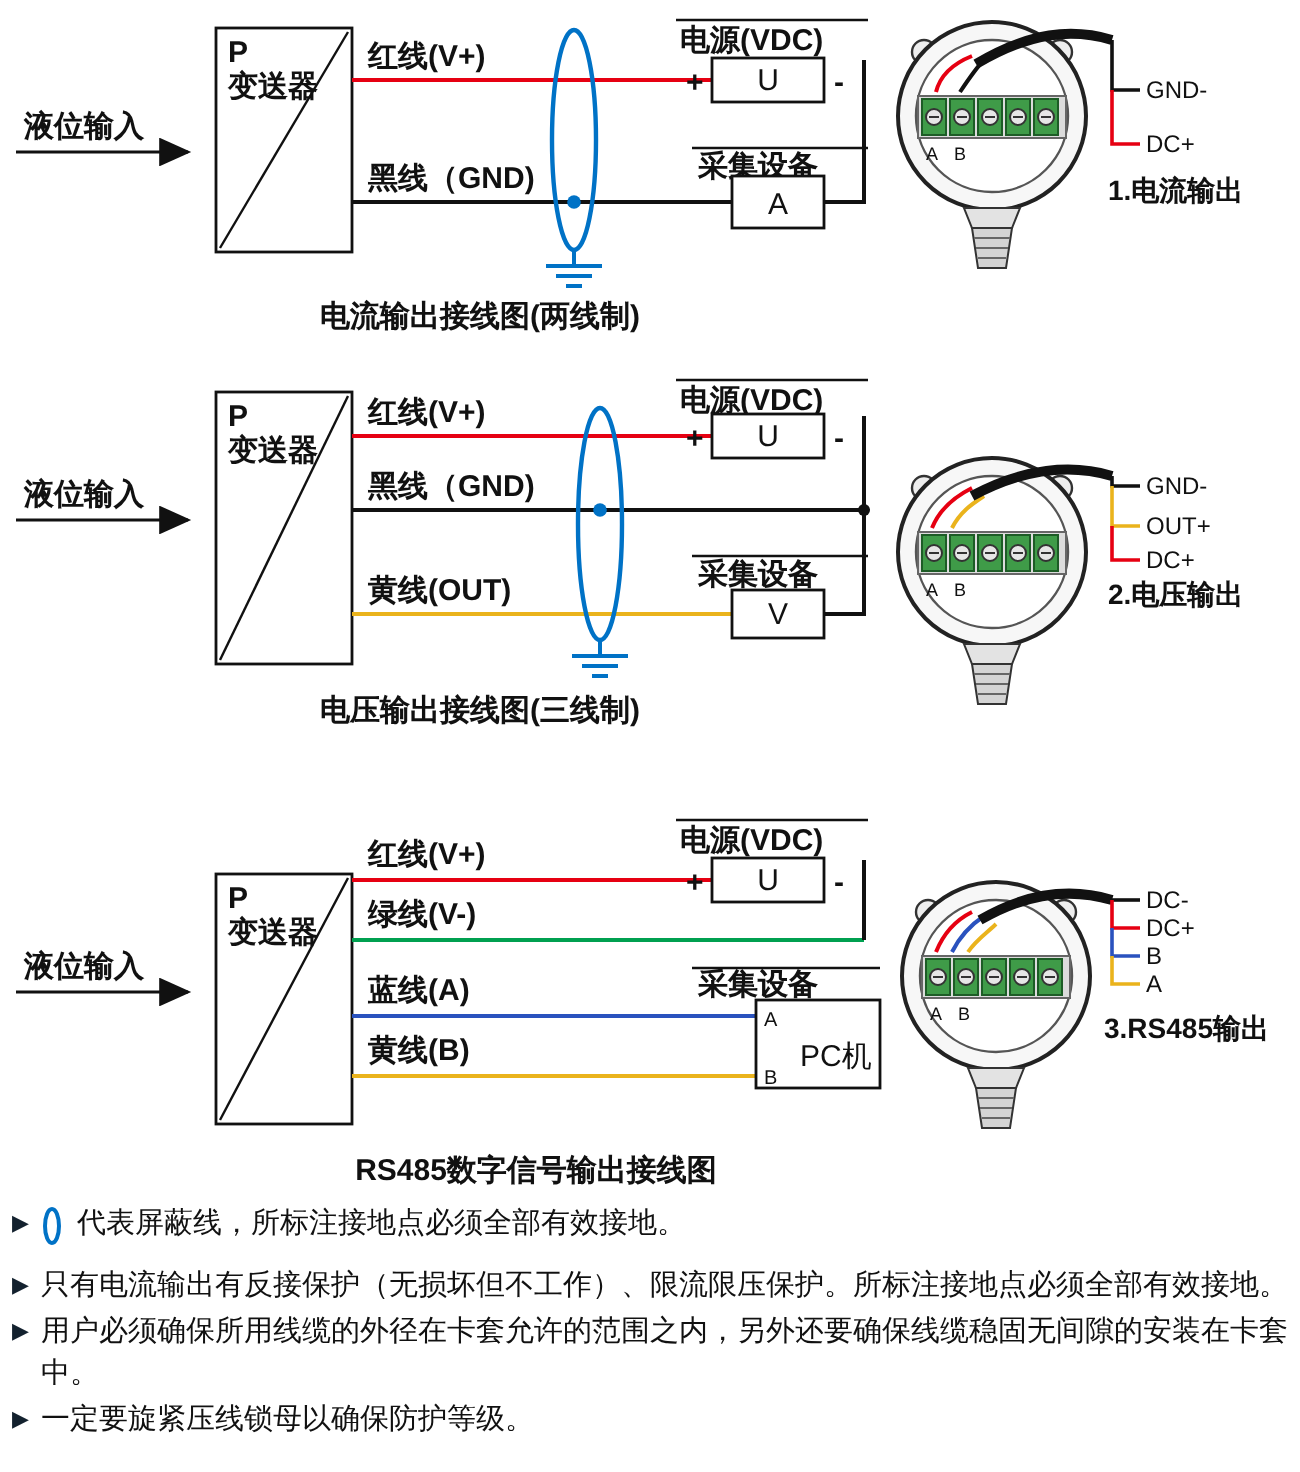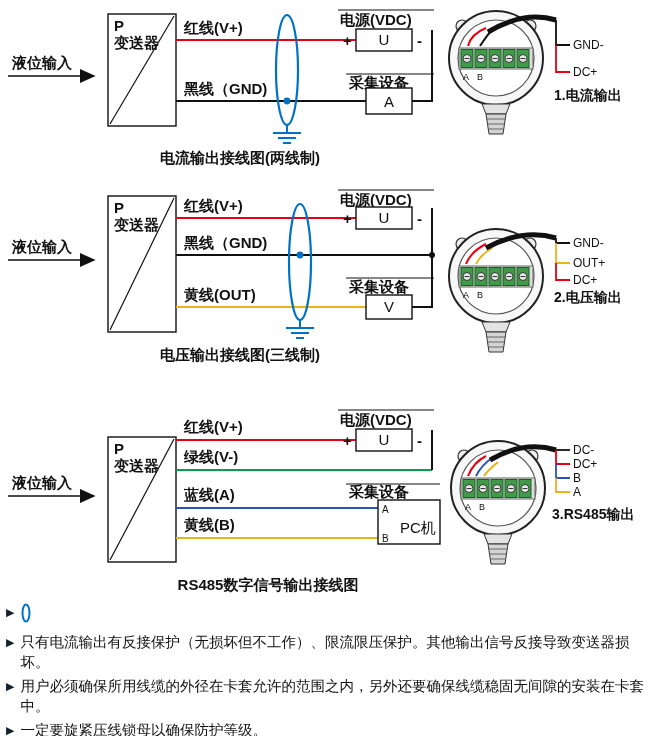--- a/index.html
+++ b/index.html
@@ -219,24 +219,25 @@
 </svg>
 
 <div class="notes">
   <div class="note">
     <span class="bullet">▶</span>
     <span class="shield-glyph">
       <svg width="12" height="20" viewBox="0 0 12 20">
             <ellipse cx="6" cy="10" rx="3.5" ry="8.5" fill="none" stroke="#0072c6" stroke-width="2"></ellipse>
           </svg>
     </span>
-  </div>
-  <div class="note">
-    <span class="bullet">▶</span>
-    <span class="note-text">只有电流输出有反接保护（无损坏但不工作）、限流限压保护。其他输出信号反接导致变送器损坏。</span>
+    <span class="note-text">代表屏蔽线，所标注接地点必须全部有效接地。</span>
+  </div>
+  <div class="note">
+    <span class="bullet">▶</span>
+    <span class="note-text">只有电流输出有反接保护（无损坏但不工作）、限流限压保护。所标注接地点必须全部有效接地。</span>
   </div>
   <div class="note">
     <span class="bullet">▶</span>
     <span class="note-text">用户必须确保所用线缆的外径在卡套允许的范围之内，另外还要确保线缆稳固无间隙的安装在卡套中。</span>
   </div>
   <div class="note">
     <span class="bullet">▶</span>
     <span class="note-text">一定要旋紧压线锁母以确保防护等级。</span>
   </div>
 </div>

